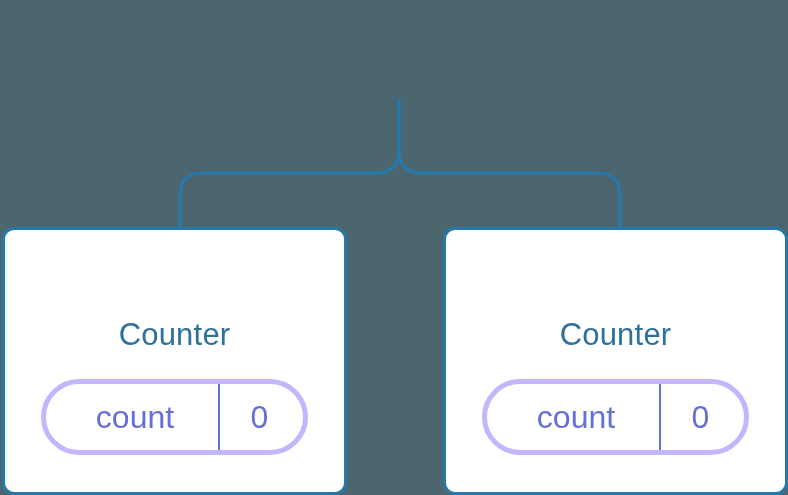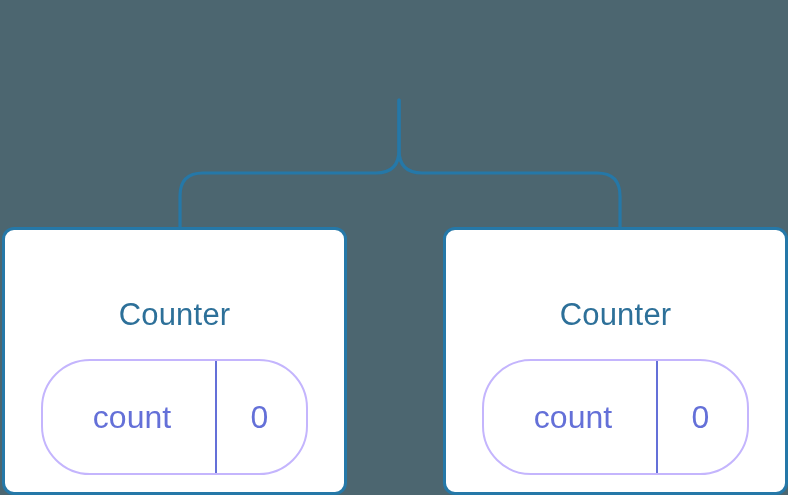--- a/index.html
+++ b/index.html
@@ -72,23 +72,23 @@
     line-height: 1;
     margin-top: 52px;
     letter-spacing: 0.2px;
     user-select: none;
   }
 
   
   .state-pill {
     position: relative;
     margin-top: 29px;
-    height: 116px;
+    height: 76px;
     width: 267px;
-    border: 2px solid #c4b5fd;
+    border: 5px solid #c4b5fd;
     border-radius: 49px;
     box-sizing: border-box;
     display: flex;
     align-items: stretch;
     background: #ffffff;
   }
   .pill-key,
   .pill-value {
     display: flex;
     align-items: center;

